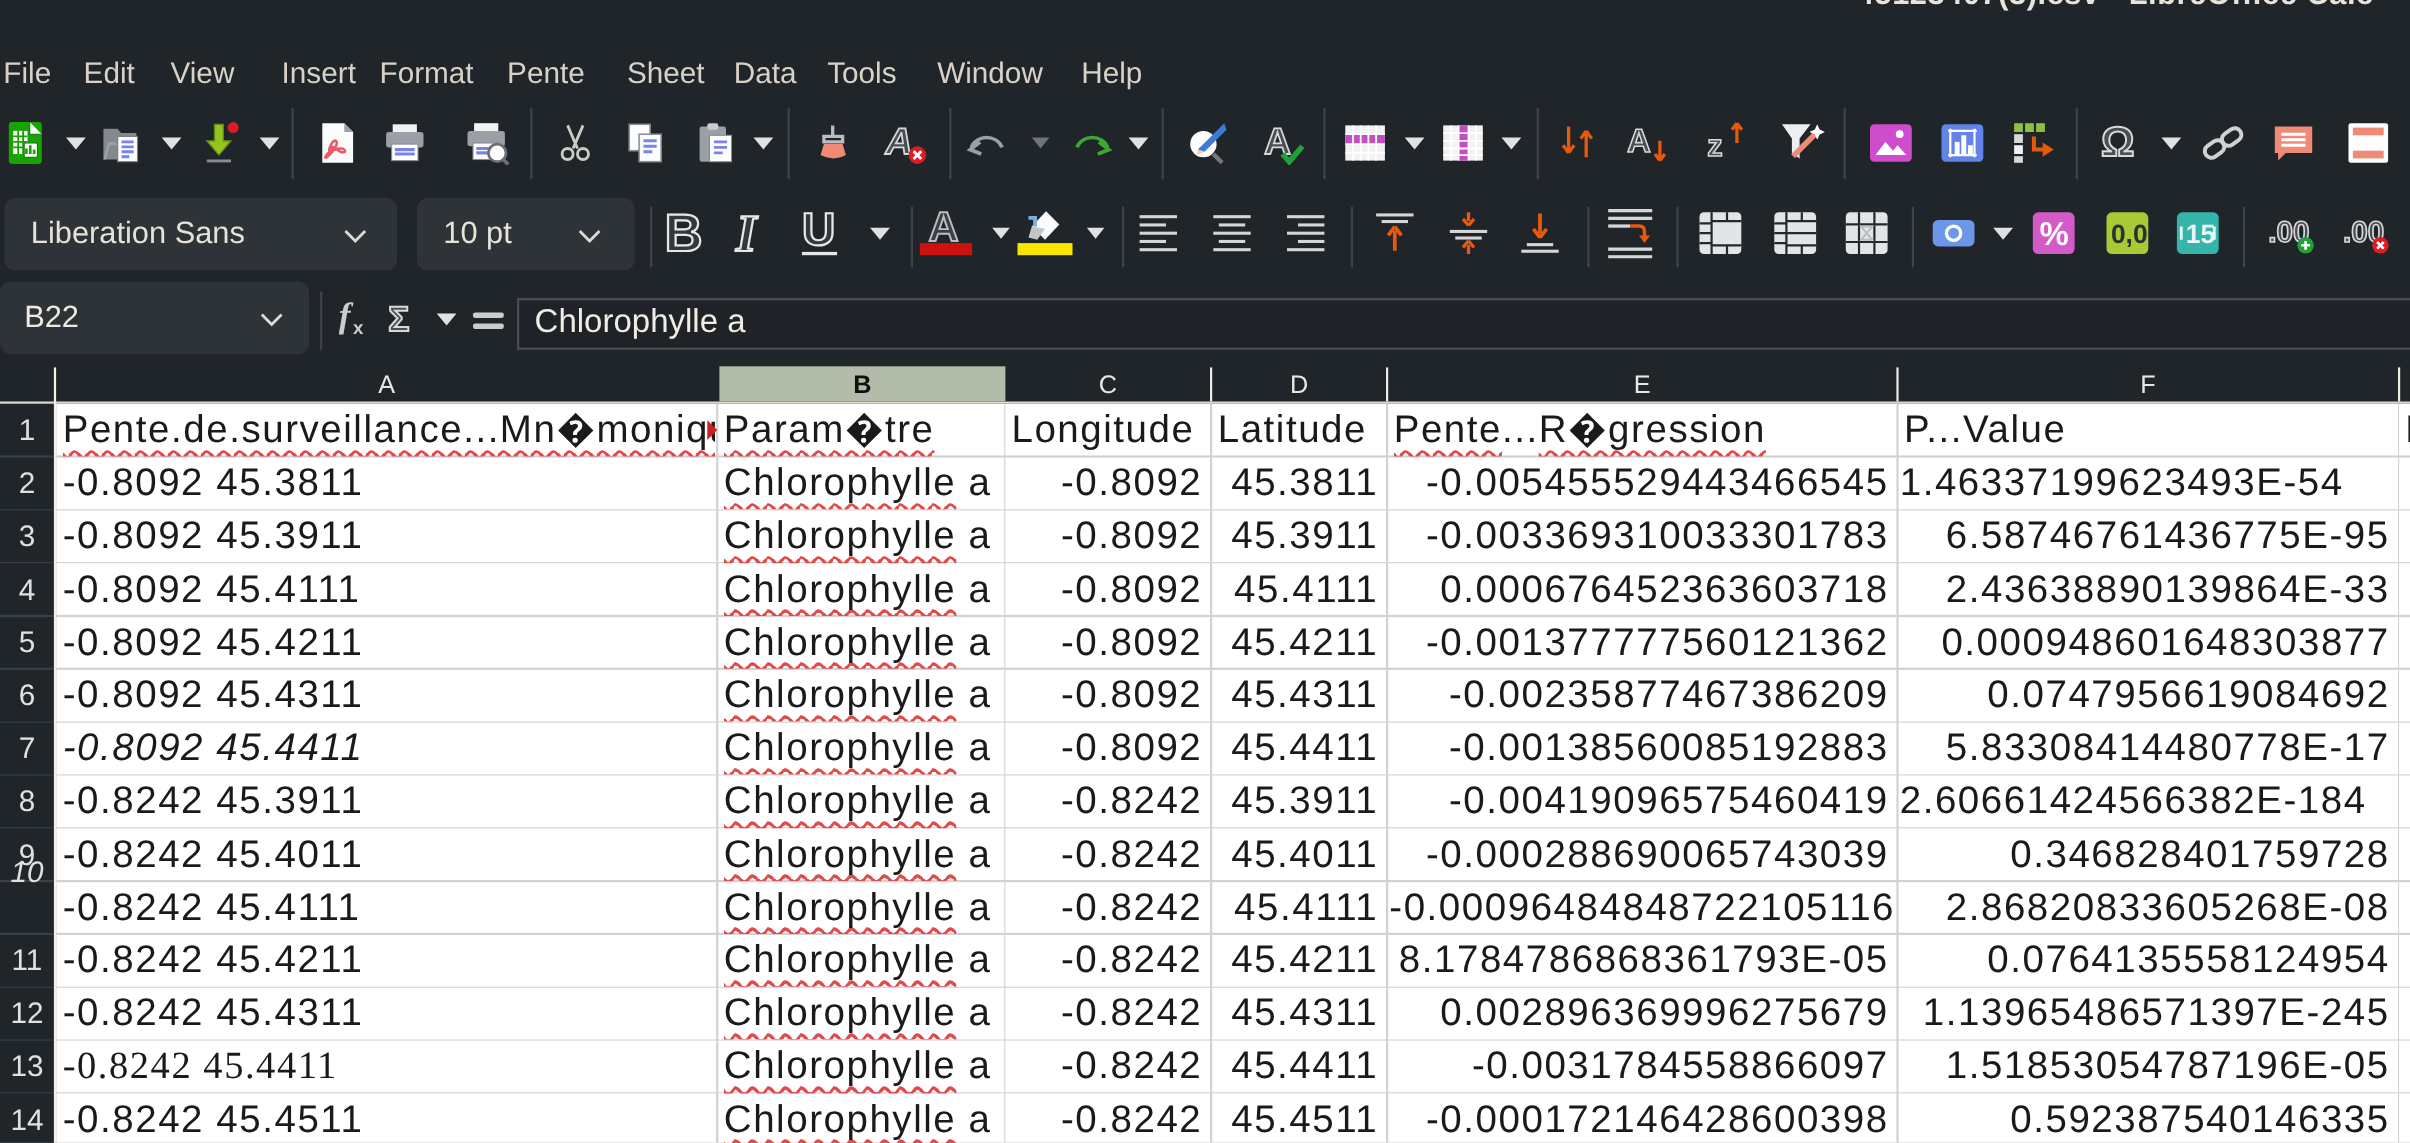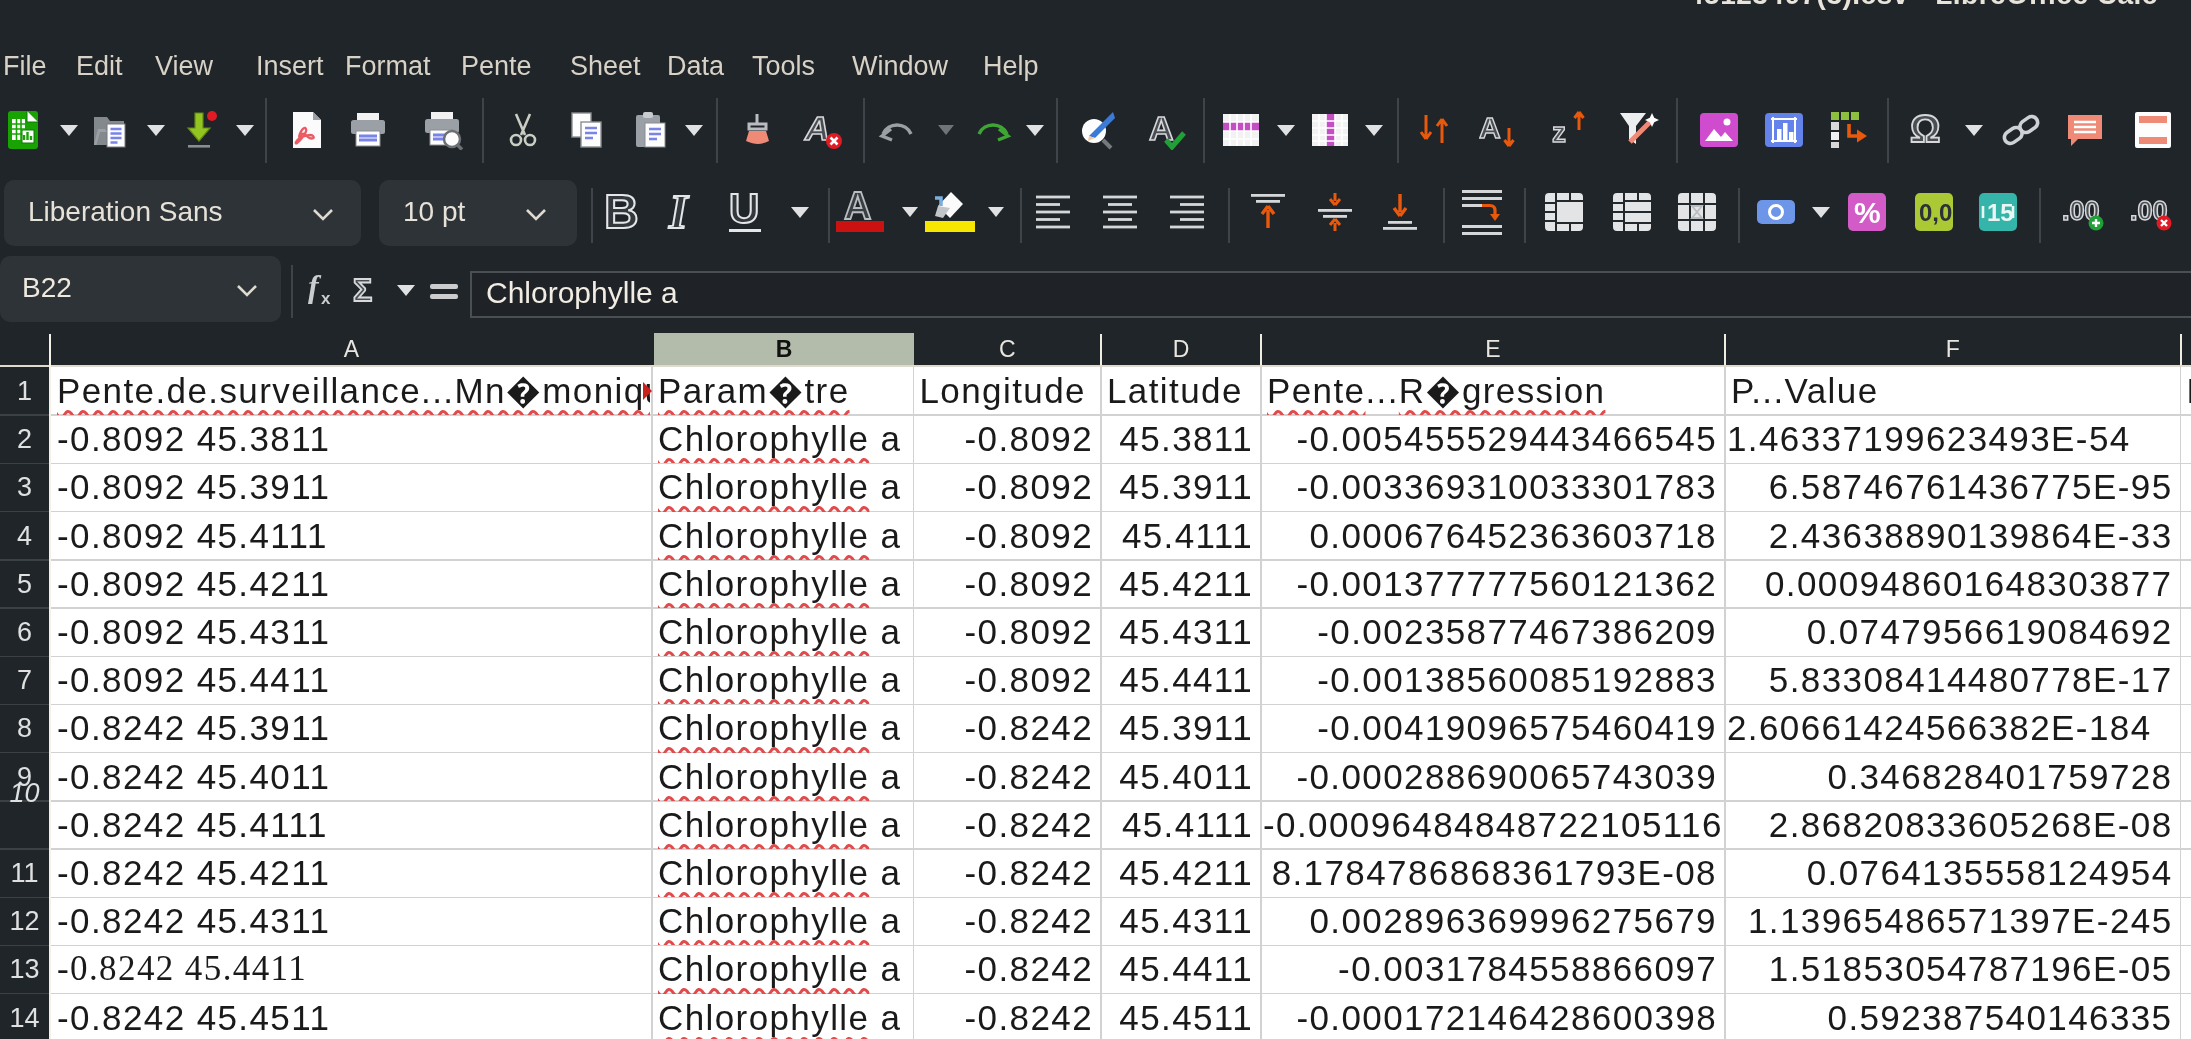--- a/index.html
+++ b/index.html
@@ -439,21 +439,21 @@
 <div class="cell" style="left:915.5px;top:559.8px;width:177.5px;line-height:48.2px;text-align:right;">-0.8092</div>
 <div class="cell" style="left:1103.0px;top:559.8px;width:150.0px;line-height:48.2px;text-align:right;">45.4211</div>
 <div class="cell" style="left:1263.0px;top:559.8px;width:454.0px;line-height:48.2px;text-align:right;">-0.001377777560121362</div>
 <div class="cell" style="left:1727.0px;top:559.8px;width:445.5px;line-height:48.2px;text-align:right;">0.000948601648303877</div>
 <div class="cell" style="left:57.0px;top:608.0px;width:593.0px;line-height:48.2px;overflow:hidden;">-0.8092 45.4311</div>
 <div class="cell" style="left:658.0px;top:608.0px;width:253.5px;line-height:48.2px;overflow:hidden;"><span class="sq">Chlorophylle</span> a</div>
 <div class="cell" style="left:915.5px;top:608.0px;width:177.5px;line-height:48.2px;text-align:right;">-0.8092</div>
 <div class="cell" style="left:1103.0px;top:608.0px;width:150.0px;line-height:48.2px;text-align:right;">45.4311</div>
 <div class="cell" style="left:1263.0px;top:608.0px;width:454.0px;line-height:48.2px;text-align:right;">-0.00235877467386209</div>
 <div class="cell" style="left:1727.0px;top:608.0px;width:445.5px;line-height:48.2px;text-align:right;">0.0747956619084692</div>
-<div class="cell" style="left:57.0px;top:656.2px;width:593.0px;line-height:48.2px;overflow:hidden;">-0.8092 45.4411</div>
+<div class="cell" style="left:57.0px;top:656.2px;width:593.0px;line-height:48.2px;overflow:hidden;font-style:italic;">-0.8092 45.4411</div>
 <div class="cell" style="left:658.0px;top:656.2px;width:253.5px;line-height:48.2px;overflow:hidden;"><span class="sq">Chlorophylle</span> a</div>
 <div class="cell" style="left:915.5px;top:656.2px;width:177.5px;line-height:48.2px;text-align:right;">-0.8092</div>
 <div class="cell" style="left:1103.0px;top:656.2px;width:150.0px;line-height:48.2px;text-align:right;">45.4411</div>
 <div class="cell" style="left:1263.0px;top:656.2px;width:454.0px;line-height:48.2px;text-align:right;">-0.00138560085192883</div>
 <div class="cell" style="left:1727.0px;top:656.2px;width:445.5px;line-height:48.2px;text-align:right;">5.83308414480778E-17</div>
 <div class="cell" style="left:57.0px;top:704.4px;width:593.0px;line-height:48.2px;overflow:hidden;">-0.8242 45.3911</div>
 <div class="cell" style="left:658.0px;top:704.4px;width:253.5px;line-height:48.2px;overflow:hidden;"><span class="sq">Chlorophylle</span> a</div>
 <div class="cell" style="left:915.5px;top:704.4px;width:177.5px;line-height:48.2px;text-align:right;">-0.8242</div>
 <div class="cell" style="left:1103.0px;top:704.4px;width:150.0px;line-height:48.2px;text-align:right;">45.3911</div>
 <div class="cell" style="left:1263.0px;top:704.4px;width:454.0px;line-height:48.2px;text-align:right;">-0.00419096575460419</div>
@@ -467,21 +467,21 @@
 <div class="cell" style="left:57.0px;top:800.8px;width:593.0px;line-height:48.2px;overflow:hidden;">-0.8242 45.4111</div>
 <div class="cell" style="left:658.0px;top:800.8px;width:253.5px;line-height:48.2px;overflow:hidden;"><span class="sq">Chlorophylle</span> a</div>
 <div class="cell" style="left:915.5px;top:800.8px;width:177.5px;line-height:48.2px;text-align:right;">-0.8242</div>
 <div class="cell" style="left:1103.0px;top:800.8px;width:150.0px;line-height:48.2px;text-align:right;">45.4111</div>
 <div class="cell" style="left:1263.0px;top:800.8px;width:454.0px;line-height:48.2px;text-align:right;">-0.00096484848722105116</div>
 <div class="cell" style="left:1727.0px;top:800.8px;width:445.5px;line-height:48.2px;text-align:right;">2.86820833605268E-08</div>
 <div class="cell" style="left:57.0px;top:849.0px;width:593.0px;line-height:48.2px;overflow:hidden;">-0.8242 45.4211</div>
 <div class="cell" style="left:658.0px;top:849.0px;width:253.5px;line-height:48.2px;overflow:hidden;"><span class="sq">Chlorophylle</span> a</div>
 <div class="cell" style="left:915.5px;top:849.0px;width:177.5px;line-height:48.2px;text-align:right;">-0.8242</div>
 <div class="cell" style="left:1103.0px;top:849.0px;width:150.0px;line-height:48.2px;text-align:right;">45.4211</div>
-<div class="cell" style="left:1263.0px;top:849.0px;width:454.0px;line-height:48.2px;text-align:right;">8.1784786868361793E-08</div>
+<div class="cell" style="left:1263.0px;top:849.0px;width:454.0px;line-height:48.2px;text-align:right;">8.1784786868361793E-05</div>
 <div class="cell" style="left:1727.0px;top:849.0px;width:445.5px;line-height:48.2px;text-align:right;">0.0764135558124954</div>
 <div class="cell" style="left:57.0px;top:897.2px;width:593.0px;line-height:48.2px;overflow:hidden;">-0.8242 45.4311</div>
 <div class="cell" style="left:658.0px;top:897.2px;width:253.5px;line-height:48.2px;overflow:hidden;"><span class="sq">Chlorophylle</span> a</div>
 <div class="cell" style="left:915.5px;top:897.2px;width:177.5px;line-height:48.2px;text-align:right;">-0.8242</div>
 <div class="cell" style="left:1103.0px;top:897.2px;width:150.0px;line-height:48.2px;text-align:right;">45.4311</div>
 <div class="cell" style="left:1263.0px;top:897.2px;width:454.0px;line-height:48.2px;text-align:right;">0.002896369996275679</div>
 <div class="cell" style="left:1727.0px;top:897.2px;width:445.5px;line-height:48.2px;text-align:right;">1.13965486571397E-245</div>
 <div class="cell" style="left:57.0px;top:945.4px;width:593.0px;line-height:48.2px;overflow:hidden;font-family:Liberation Serif, serif;">-0.8242 45.4411</div>
 <div class="cell" style="left:658.0px;top:945.4px;width:253.5px;line-height:48.2px;overflow:hidden;"><span class="sq">Chlorophylle</span> a</div>
 <div class="cell" style="left:915.5px;top:945.4px;width:177.5px;line-height:48.2px;text-align:right;">-0.8242</div>

